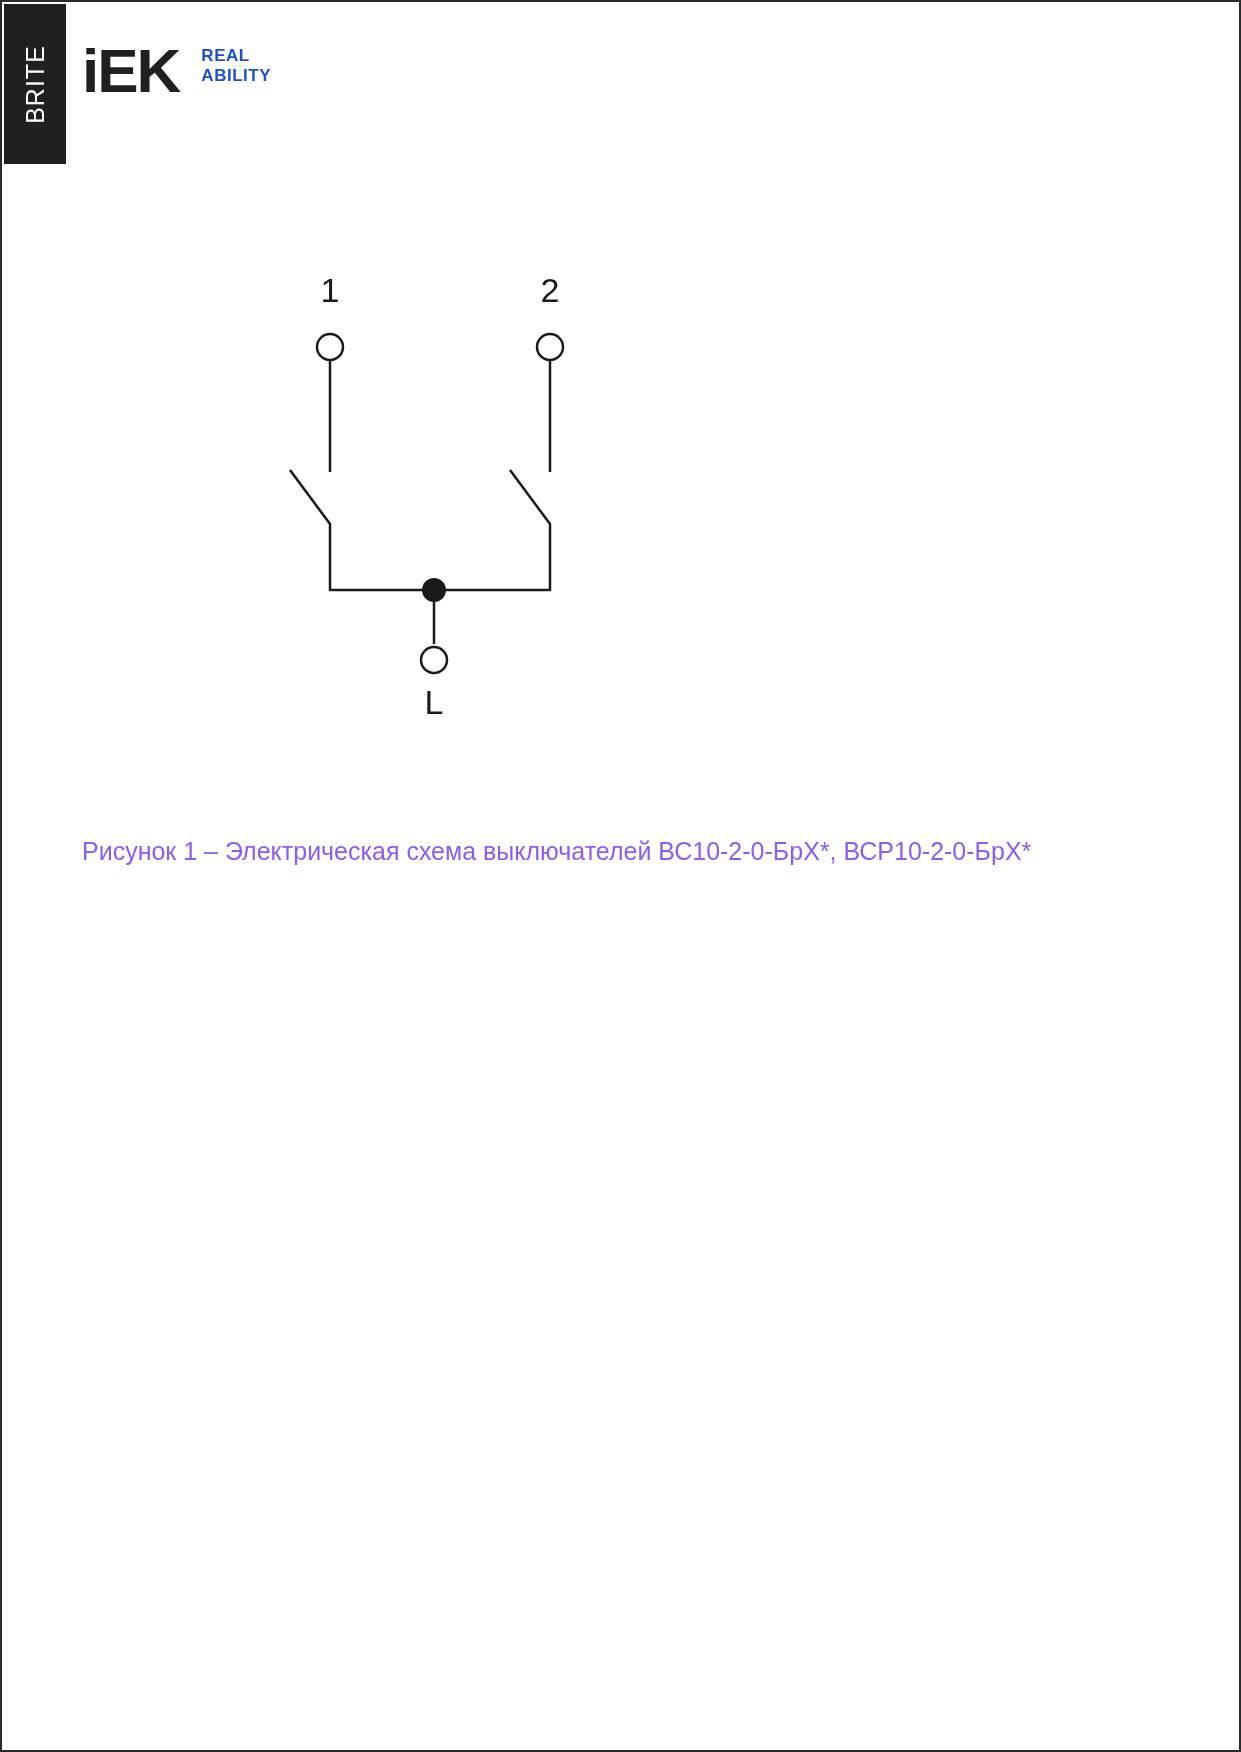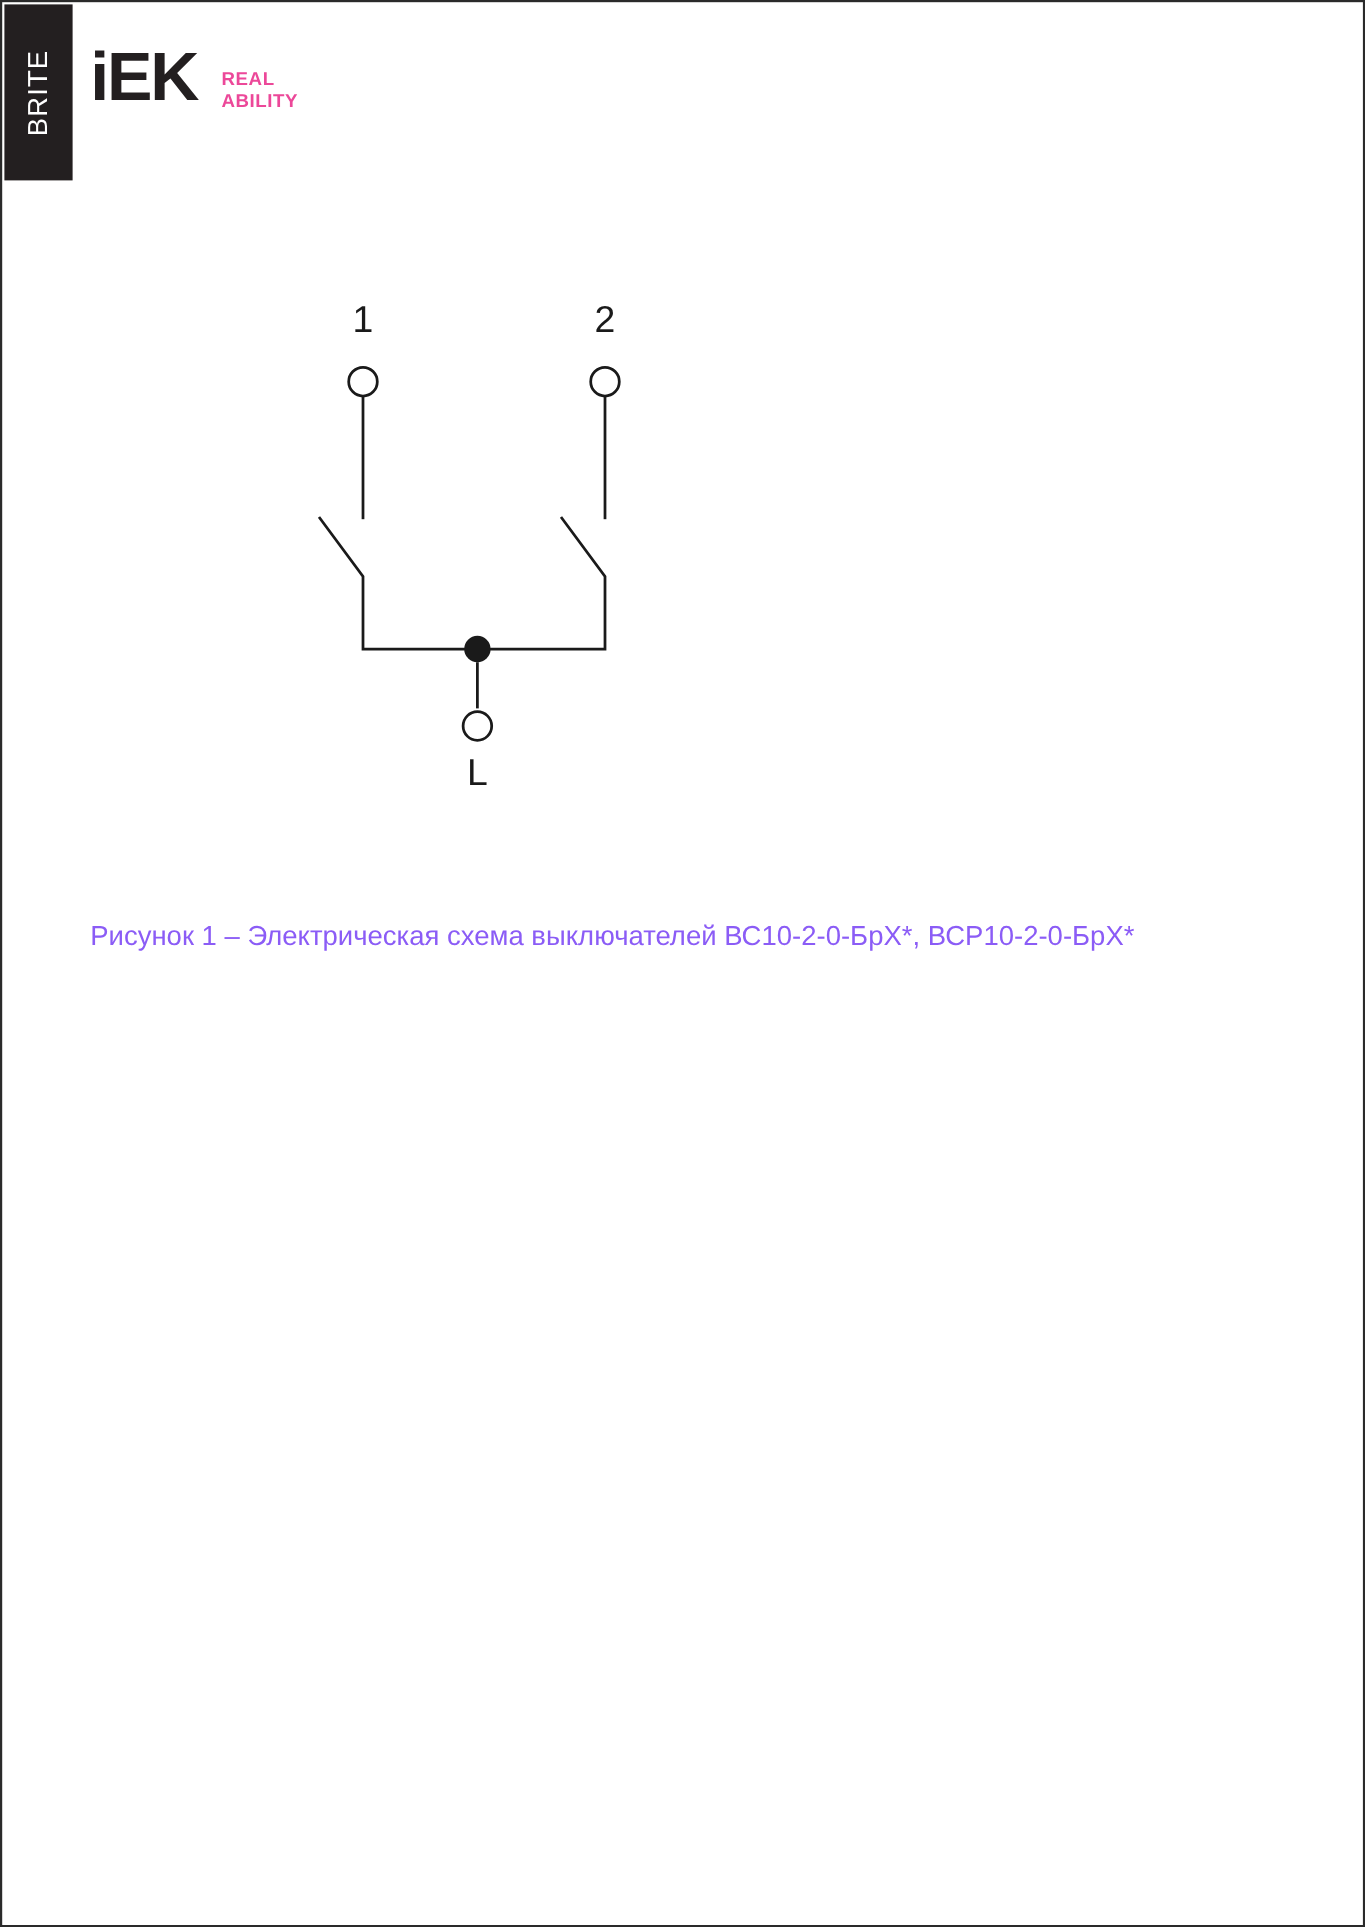--- a/index.html
+++ b/index.html
@@ -43,37 +43,37 @@
     letter-spacing: 1px;
     transform: rotate(-90deg);
     white-space: nowrap;
     font-family: "Liberation Sans", sans-serif;
   }
   .logo-block {
     position: absolute;
     left: 80px;
     top: 38px;
     display: flex;
-    align-items: flex-end;
+    align-items: flex-start;
   }
   .logo-mark {
     font-size: 62px;
     font-weight: bold;
     line-height: 62px;
     letter-spacing: -2px;
     color: #231f20;
     font-family: "Liberation Sans", sans-serif;
   }
   .logo-tagline {
     margin-left: 22px;
-    margin-top: 20px;
+    margin-top: 6px;
     font-size: 17px;
     font-weight: bold;
     line-height: 20px;
-    color: #ec4899;
+    color: #1d4ed8;
     letter-spacing: 0.5px;
     font-family: "Liberation Sans", sans-serif;
   }
   
   .figure-wrap {
     position: absolute;
     left: 80px;
     top: 250px;
     width: 1060px;
   }

